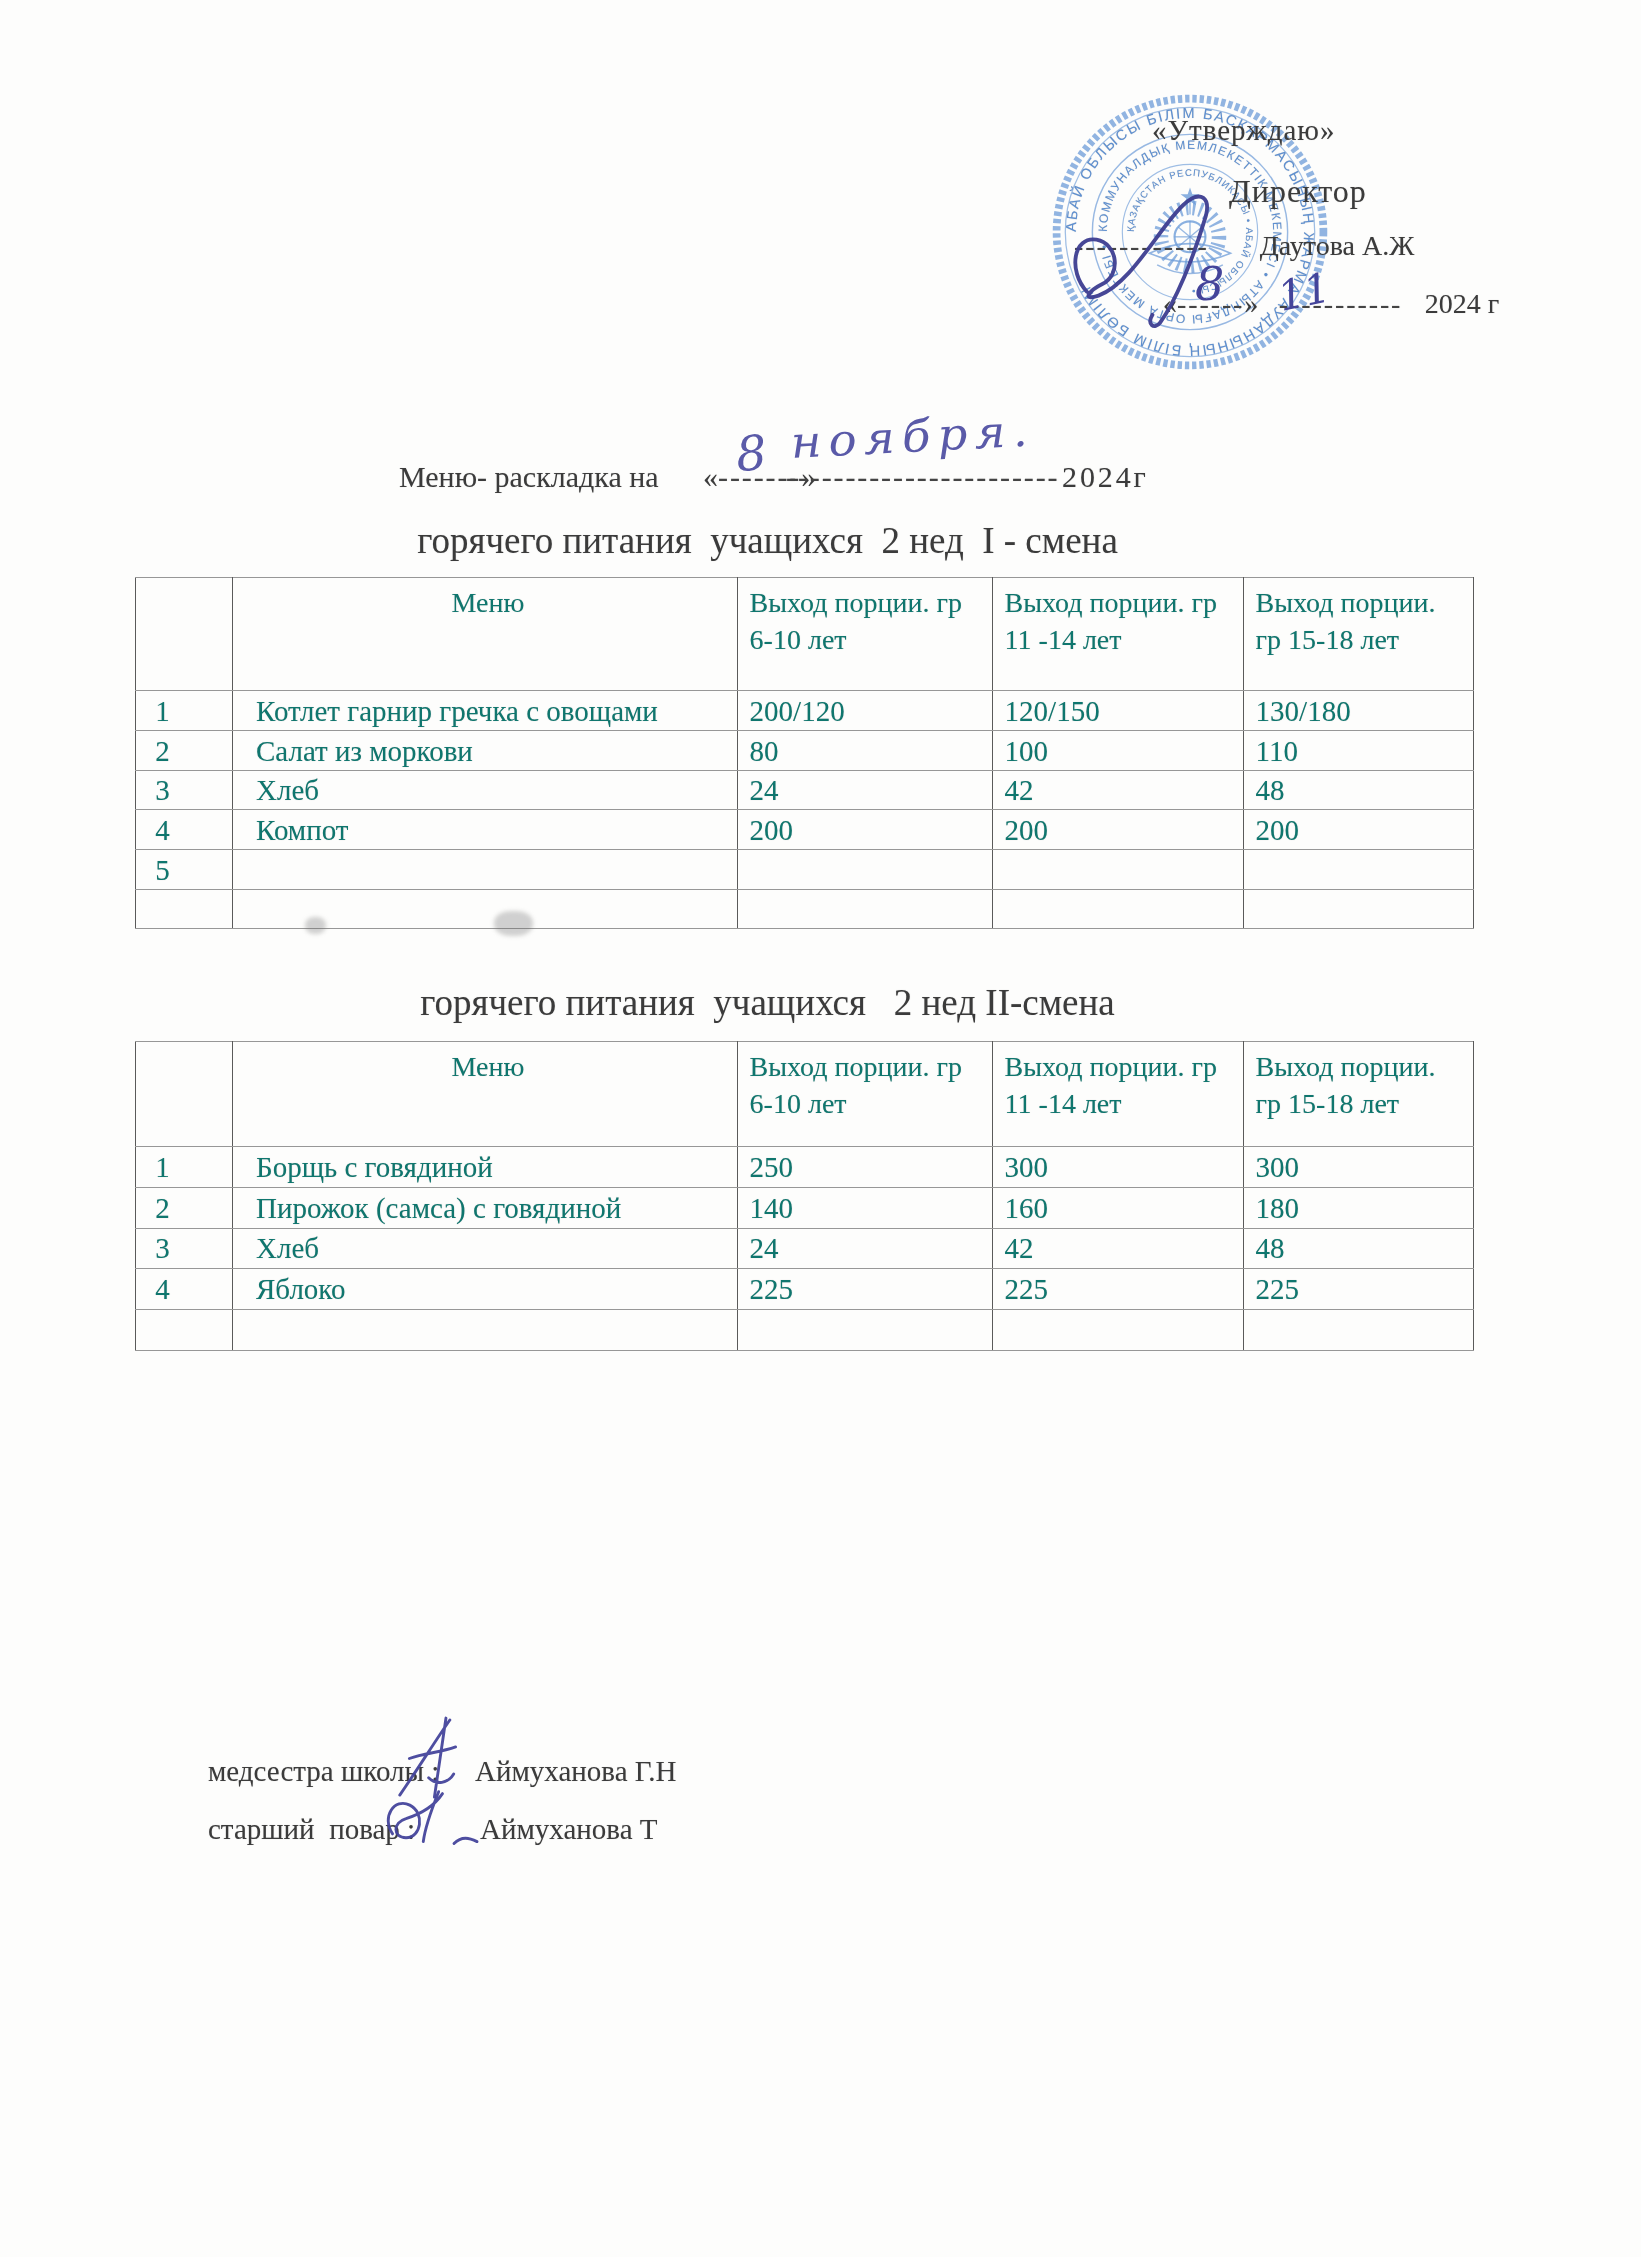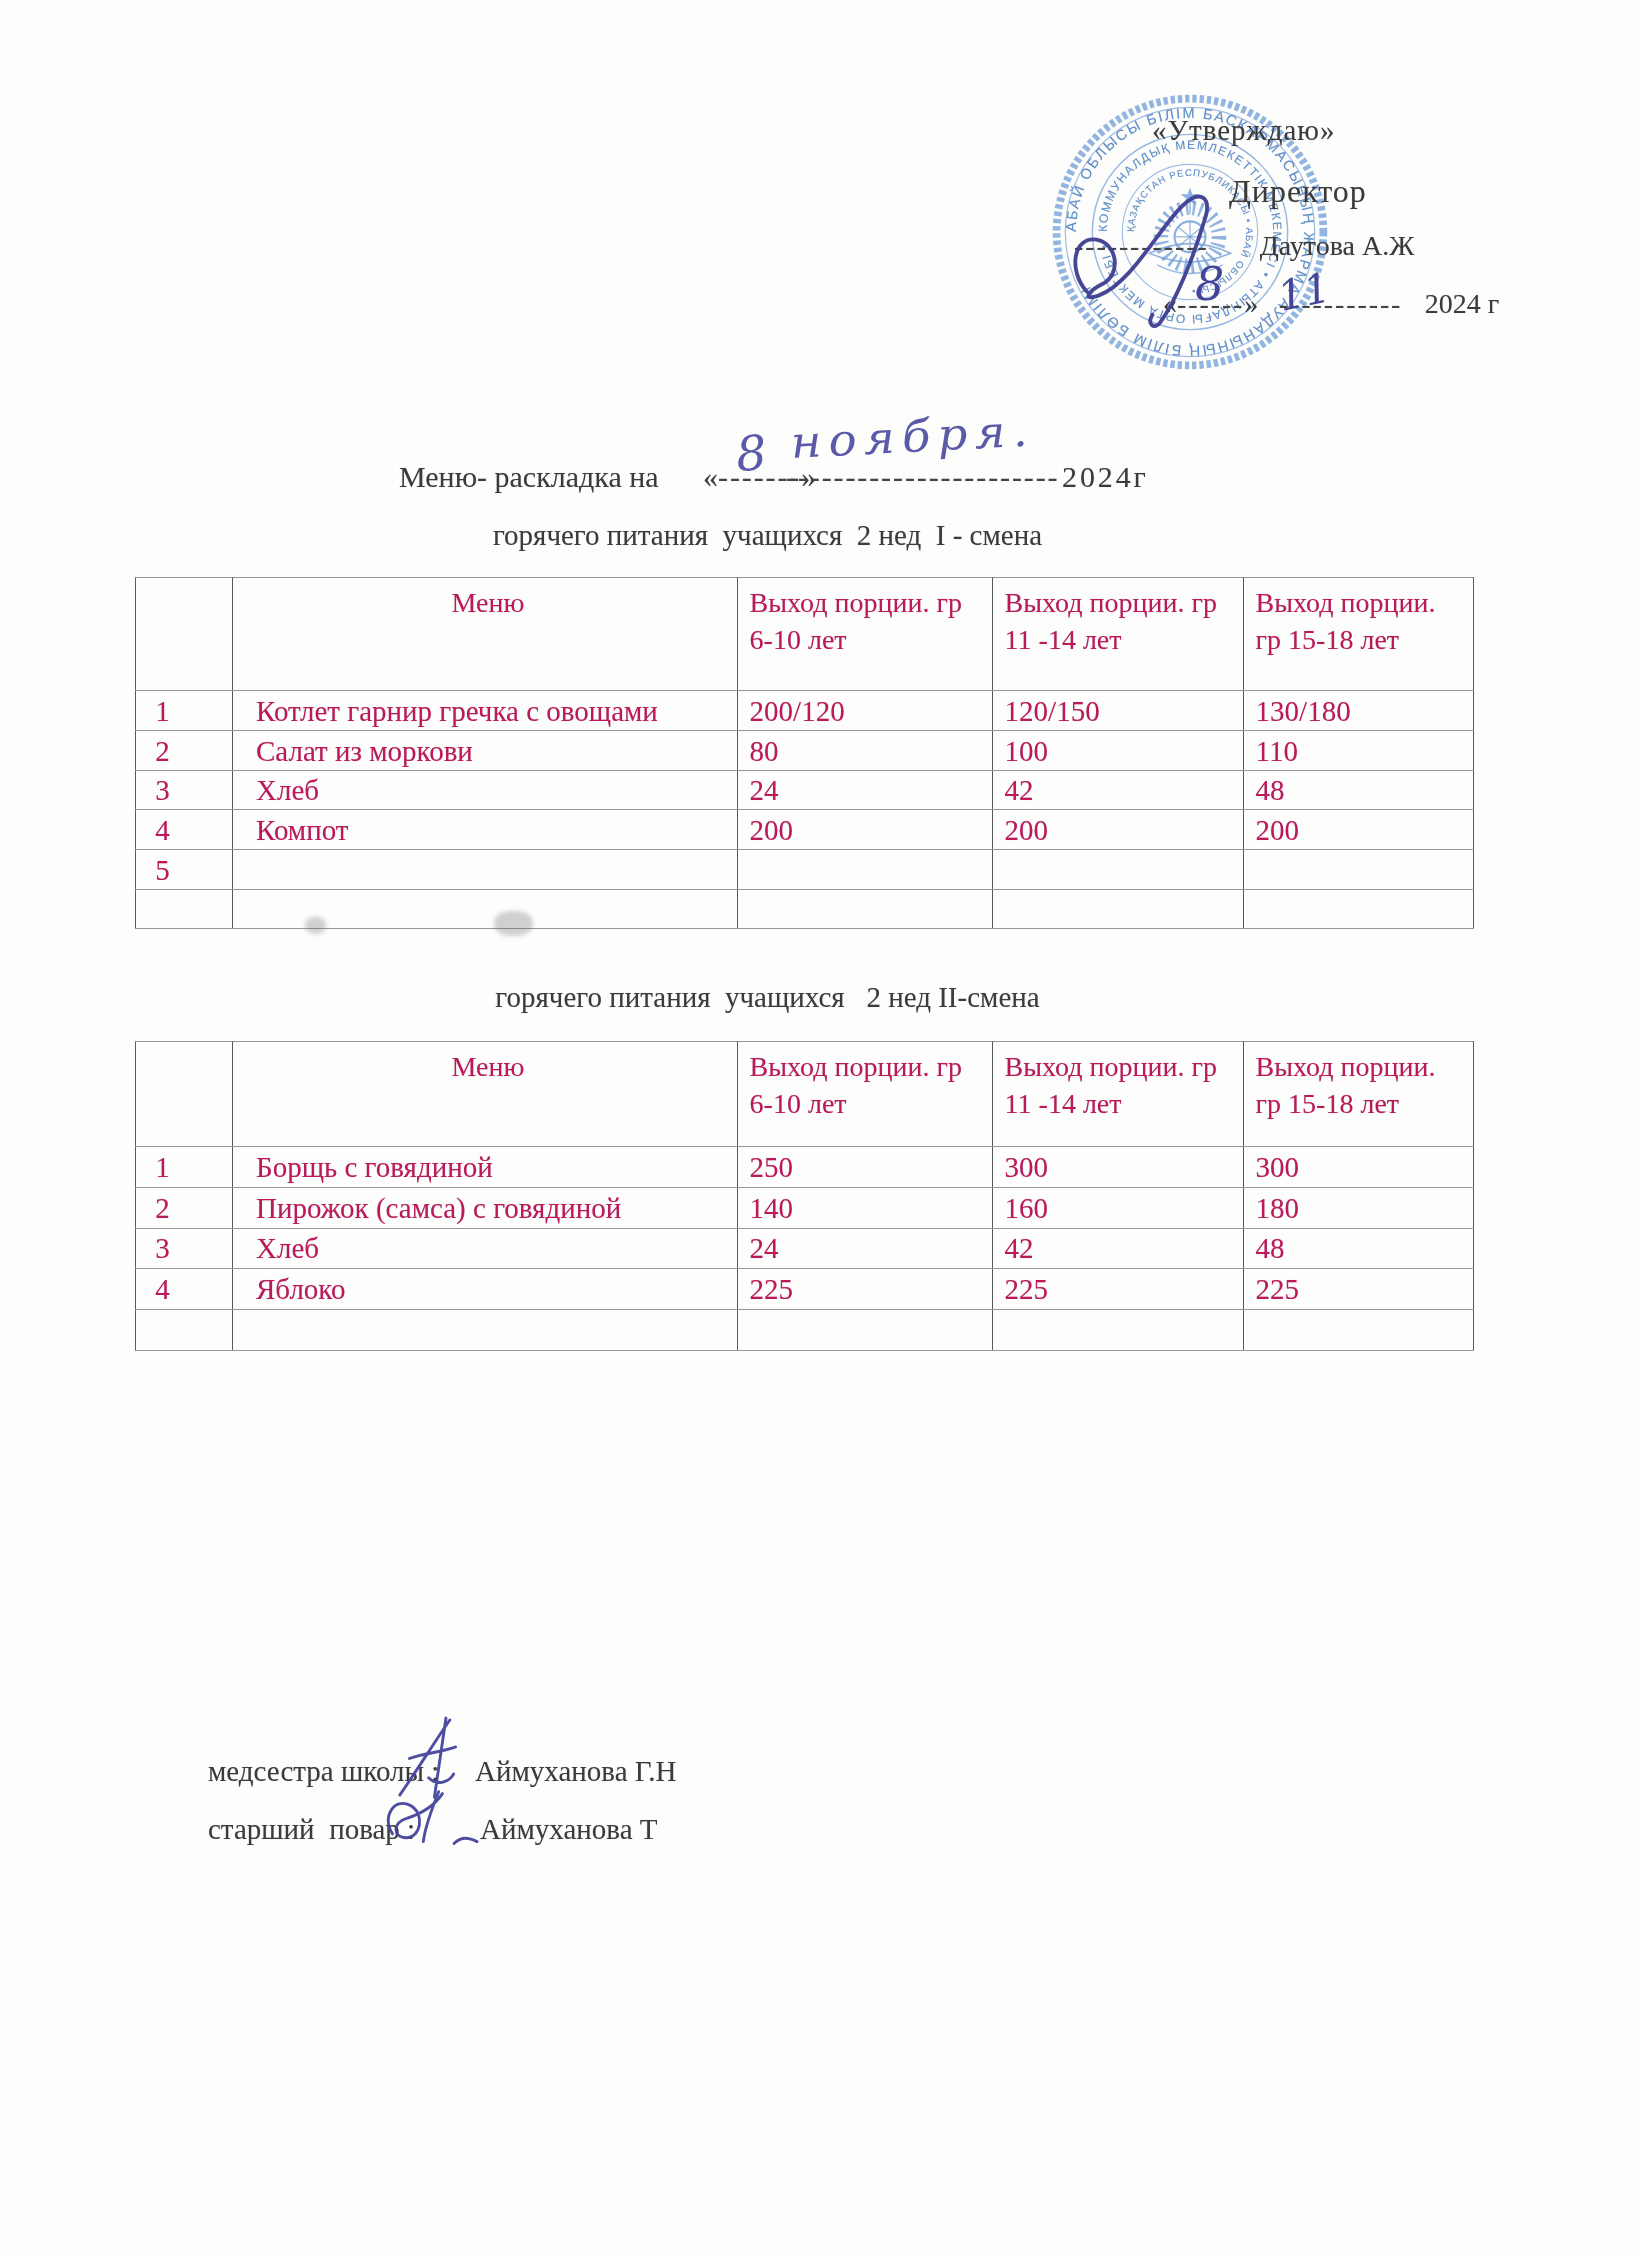--- a/index.html
+++ b/index.html
@@ -22,27 +22,27 @@
   
   .ink {
     font-family:"DejaVu Serif", serif; font-style:italic;
     color:#5a5aa8; text-shadow:none;
   }
   .ink-dark { color:#44449a; }
 
   
   .title-prefix { font-size:30px; }
   .title-year   { font-size:30px; letter-spacing:2.9px; }
-  .subtitle     { font-size:29px; text-align:center; }
+  .subtitle     { font-size:37px; text-align:center; }
 
   
   table.doc-table {
     border-collapse:collapse; table-layout:fixed; width:1337px;
     border:1.9px solid #5a5a5a;
-    font-size:29px; color:#be185d;
+    font-size:29px; color:#0f766e;
   }
   table.doc-table th, table.doc-table td {
     border-left:1.9px solid #5a5a5a; border-right:1.9px solid #5a5a5a;
     border-top:1px solid #979797; border-bottom:1px solid #979797;
     font-weight:normal; vertical-align:top; overflow:hidden;
     padding:1.9px 5.8px 0 11.6px; line-height:37px; text-align:left;
   }
   table.doc-table th { font-size:28px; padding-top:5.8px; }
   table.doc-table th:nth-child(2) { text-align:center; }
   table.doc-table td:nth-child(1) { padding-left:19.3px; }

